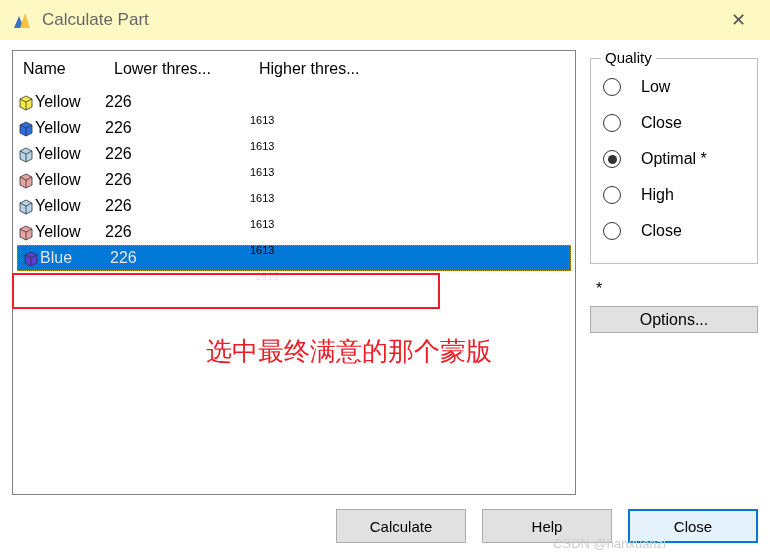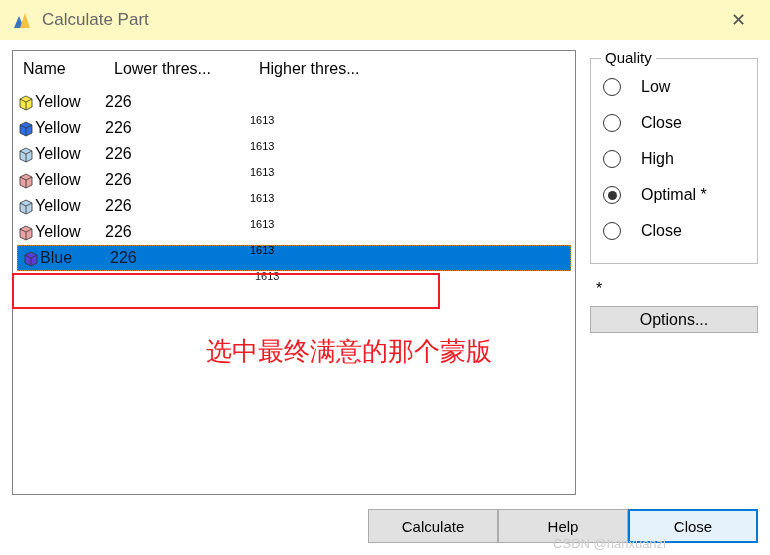--- a/index.html
+++ b/index.html
@@ -70,21 +70,21 @@
       display: inline-flex;
       align-items: center;
       justify-content: center;
       padding-left: 4px;
     }
     .row-name { width: 70px; font-size: 16px; }
     .row-lower { width: 145px; font-size: 16px; }
     .row-higher { flex: 1; font-size: 11px; margin-top: 36px; }
     .list-row.selected {
       background: #0078d7;
-      color: #0f172a;
+      color: #e5e5e5;
       border: 1px dotted #c78b00;
       margin: 0 4px;
       justify-content: flex-end;
     }
     .list-row:not(.selected) .row-name,
     .list-row:not(.selected) .row-lower,
     .list-row:not(.selected) .row-higher { color: #000; }
 
     .right-col {
       width: 168px;
@@ -134,20 +134,21 @@
       border: 1px solid #adadad;
       background: #e1e1e1;
       font-size: 16px;
       cursor: pointer;
     }
     .button-row {
       position: absolute;
       bottom: 12px;
       right: 12px;
       display: flex;
+      gap: 16px;
       padding-left: 28px;
     }
     .btn {
       width: 130px;
       height: 34px;
       border: 1px solid #adadad;
       background: #e1e1e1;
       font-size: 15px;
       cursor: pointer;
     }
@@ -295,29 +296,29 @@
     <span>Low</span>
   </div>
           <div class="radio-row">
     <span class="radio-circle">
       
     </span>
     <span>Close</span>
   </div>
           <div class="radio-row">
     <span class="radio-circle">
+      <span class="radio-dot"></span>
+    </span>
+    <span>Optimal *</span>
+  </div>
+          <div class="radio-row">
+    <span class="radio-circle">
       
     </span>
     <span>High</span>
-  </div>
-          <div class="radio-row">
-    <span class="radio-circle">
-      <span class="radio-dot"></span>
-    </span>
-    <span>Optimal *</span>
   </div>
           <div class="radio-row">
     <span class="radio-circle">
       
     </span>
     <span>Close</span>
   </div>
         </div>
     </div>
     <div class="asterisk">*</div>

